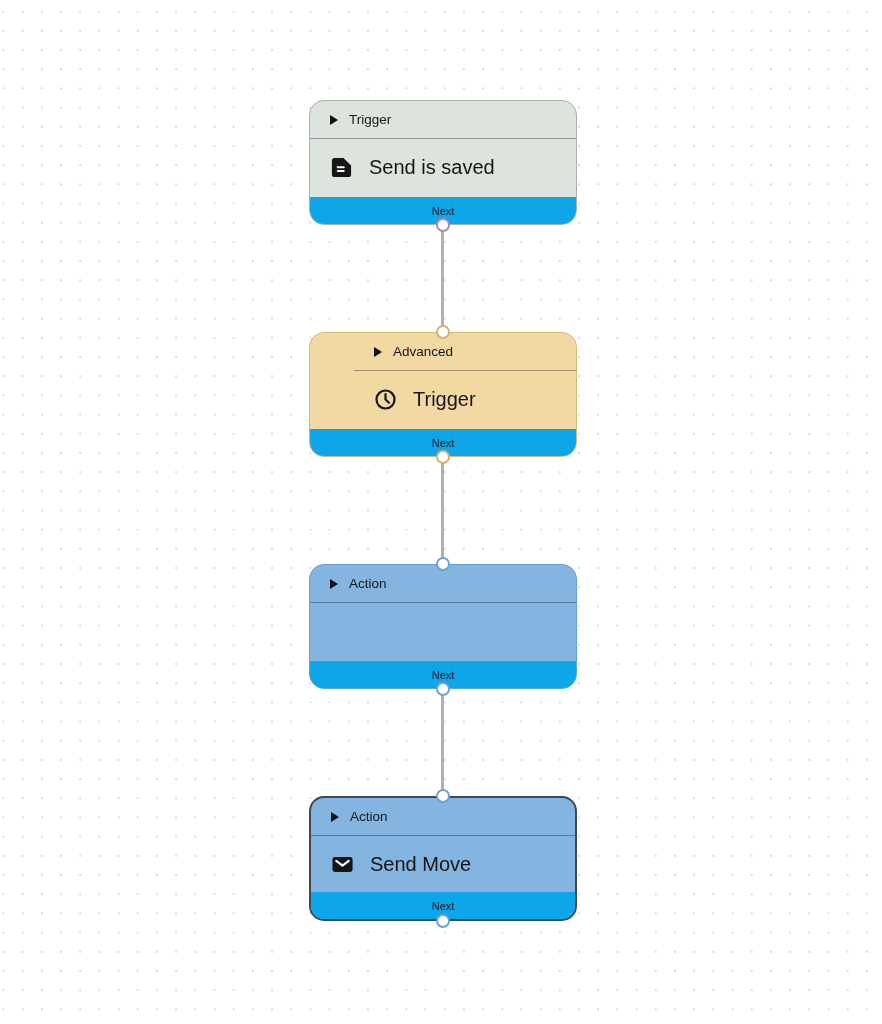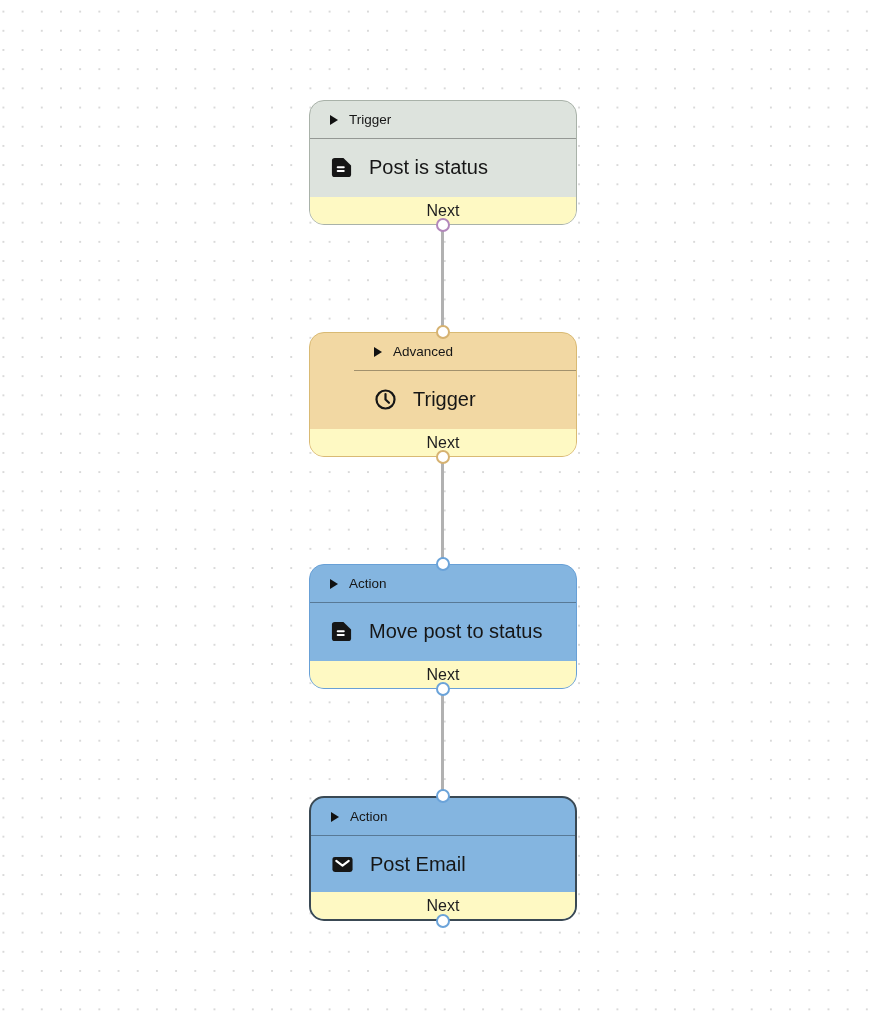--- a/index.html
+++ b/index.html
@@ -67,25 +67,25 @@
     font-size: 20px;
     color: #161616;
     box-sizing: border-box;
   }
   .node-icon { display: flex; align-items: center; flex: 0 0 auto; }
   .node-title { white-space: nowrap; }
   .node-footer {
     position: absolute;
     bottom: 0; left: 0; right: 0;
     height: 27px;
-    background: #fef9c3;
+    background: #0ea5e9;
     display: flex;
     align-items: center;
     justify-content: center;
-    font-size: 16px;
+    font-size: 11px;
     color: #1d1d1f;
   }
 
   
   .edge {
     position: absolute;
     left: 441px;
     width: 3px;
     background: #b1b1b1;
   }
@@ -130,21 +130,21 @@
       <span class="node-category">Trigger</span>
     </div>
     <div class="node-body">
       <span class="node-icon">
         <svg width="23" height="23" viewBox="0 0 24 24">
             <path d="M5 2h9l8 8v9a3 3 0 0 1-3 3H5a3 3 0 0 1-3-3V5a3 3 0 0 1 3-3z" fill="#161616"></path>
             <rect x="7" y="10.6" width="8.4" height="2.2" rx="1.1" fill="#fff"></rect>
             <rect x="7" y="14.6" width="8.4" height="2.2" rx="1.1" fill="#fff"></rect>
           </svg>
       </span>
-      <span class="node-title">Post is status</span>
+      <span class="node-title">Send is saved</span>
     </div>
     <div class="node-footer">
       <span>Next</span>
     </div>
   </div>
 
   <div class="node node-1 node--advanced">
     <div class="node-header">
       <span class="tri"></span>
       <span class="node-category">Advanced</span>
@@ -161,48 +161,38 @@
     <div class="node-footer">
       <span>Next</span>
     </div>
   </div>
 
   <div class="node node-2 node--action">
     <div class="node-header">
       <span class="tri"></span>
       <span class="node-category">Action</span>
     </div>
-    <div class="node-body">
-      <span class="node-icon">
-        <svg width="23" height="23" viewBox="0 0 24 24">
-            <path d="M5 2h9l8 8v9a3 3 0 0 1-3 3H5a3 3 0 0 1-3-3V5a3 3 0 0 1 3-3z" fill="#161616"></path>
-            <rect x="7" y="10.6" width="8.4" height="2.2" rx="1.1" fill="#fff"></rect>
-            <rect x="7" y="14.6" width="8.4" height="2.2" rx="1.1" fill="#fff"></rect>
-          </svg>
-      </span>
-      <span class="node-title">Move post to status</span>
-    </div>
     <div class="node-footer">
       <span>Next</span>
     </div>
   </div>
 
   <div class="node node-3 node--action node--selected">
     <div class="node-header">
       <span class="tri"></span>
       <span class="node-category">Action</span>
     </div>
     <div class="node-body">
       <span class="node-icon">
         <svg width="23" height="23" viewBox="0 0 24 24">
             <rect x="1.5" y="4.2" width="21" height="15.6" rx="2.6" fill="#161616"></rect>
             <path d="M5.5 8.2l6.5 5 6.5-5" stroke="#fff" stroke-width="2.2" fill="none" stroke-linecap="round" stroke-linejoin="round"></path>
           </svg>
       </span>
-      <span class="node-title">Post Email</span>
+      <span class="node-title">Send Move</span>
     </div>
     <div class="node-footer">
       <span>Next</span>
     </div>
   </div>
 
   <div class="handle handle--purple h-n0-out"></div>
   <div class="handle handle--tan h-n1-in"></div>
   <div class="handle handle--tan h-n1-out"></div>
   <div class="handle handle--blue h-n2-in"></div>

